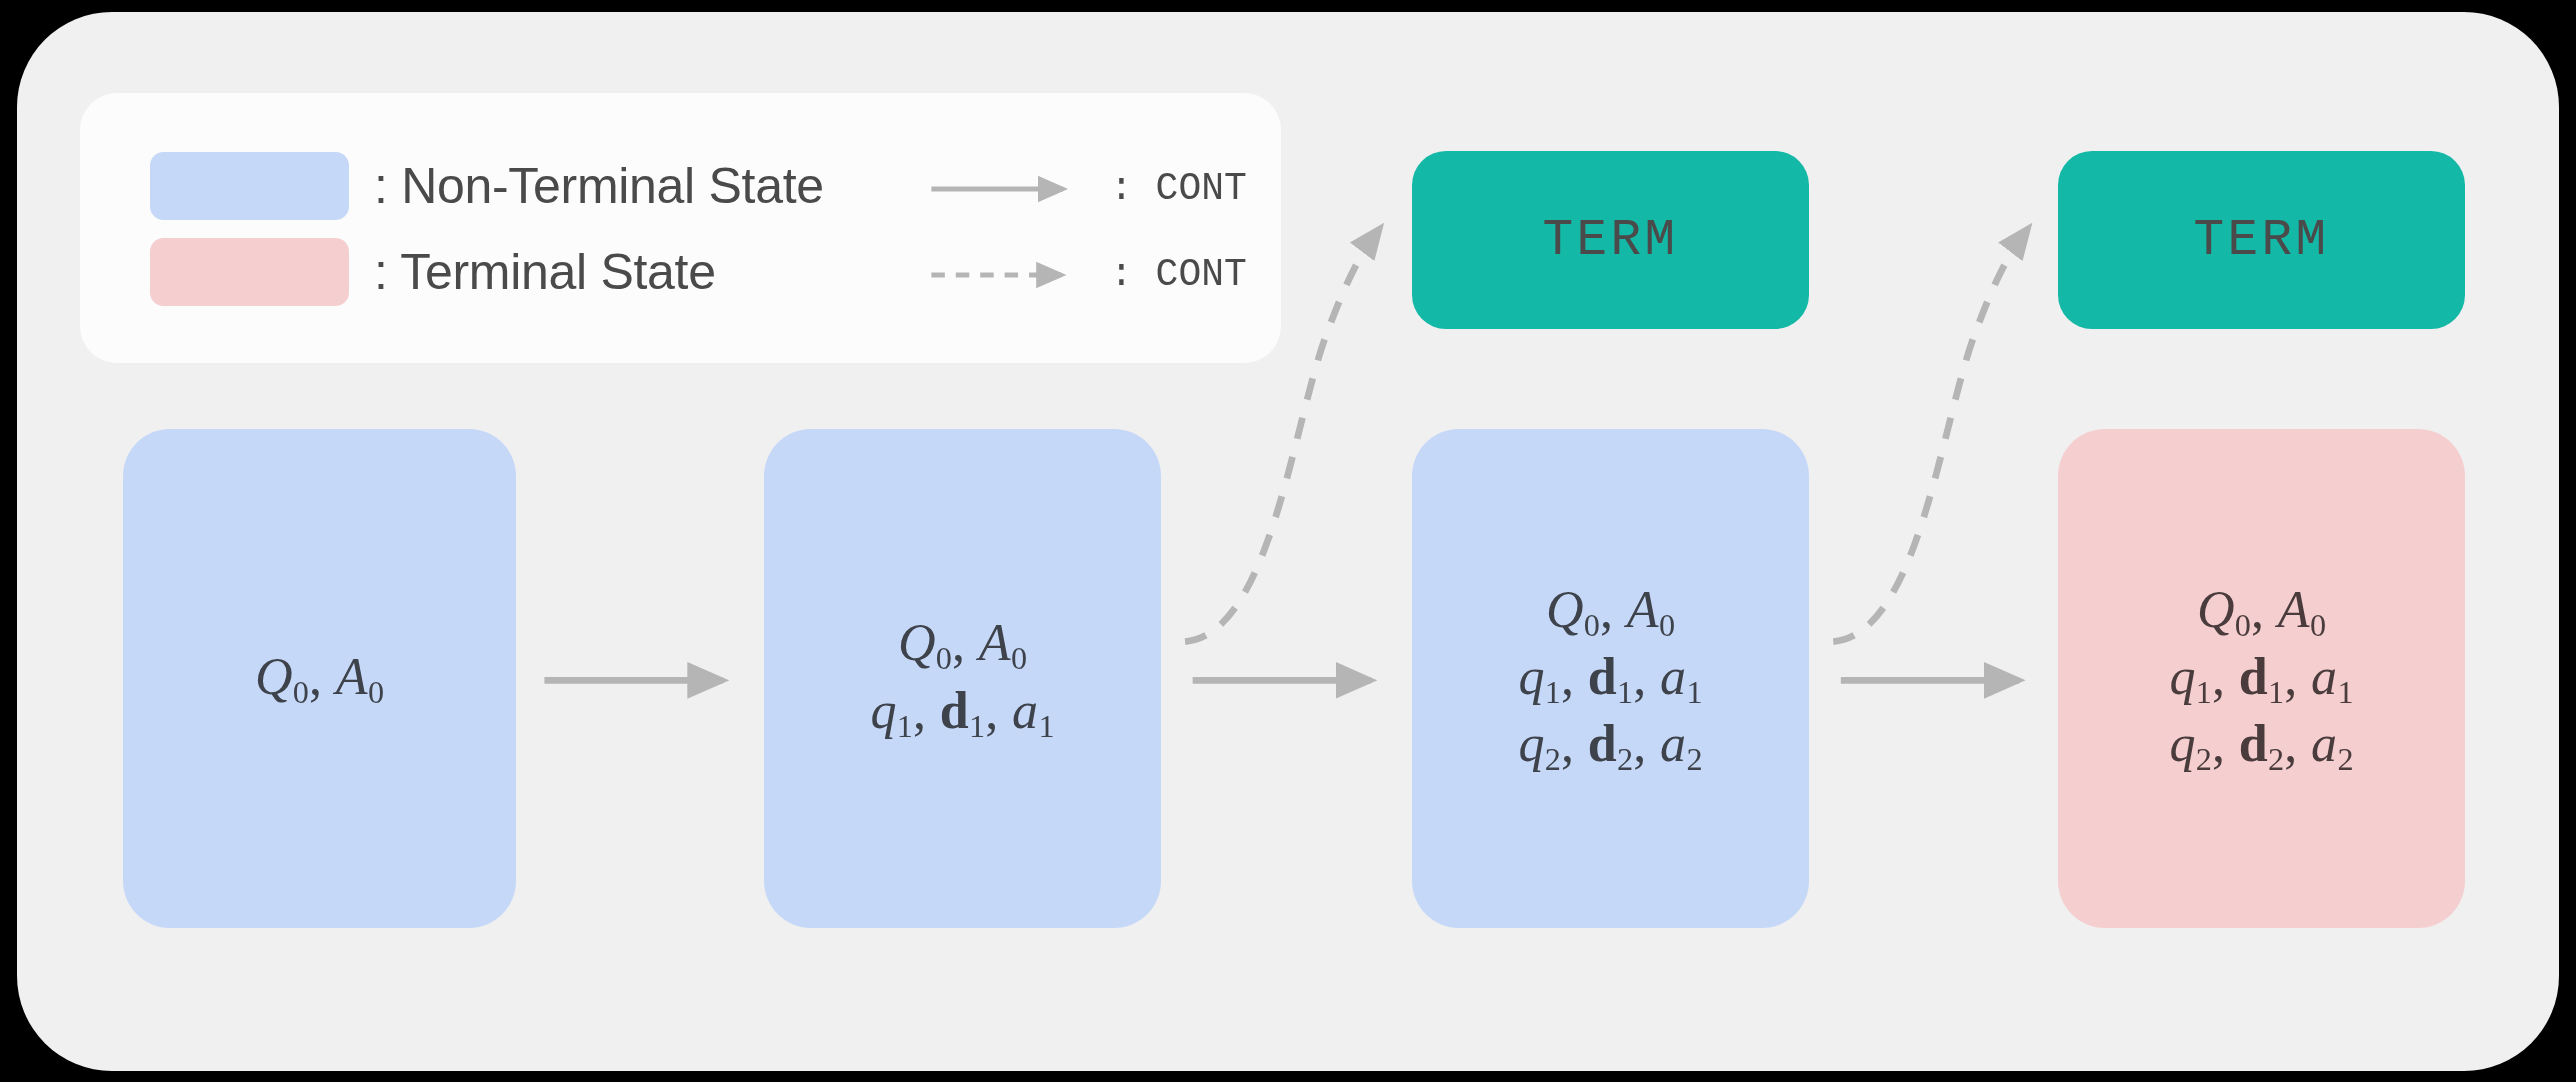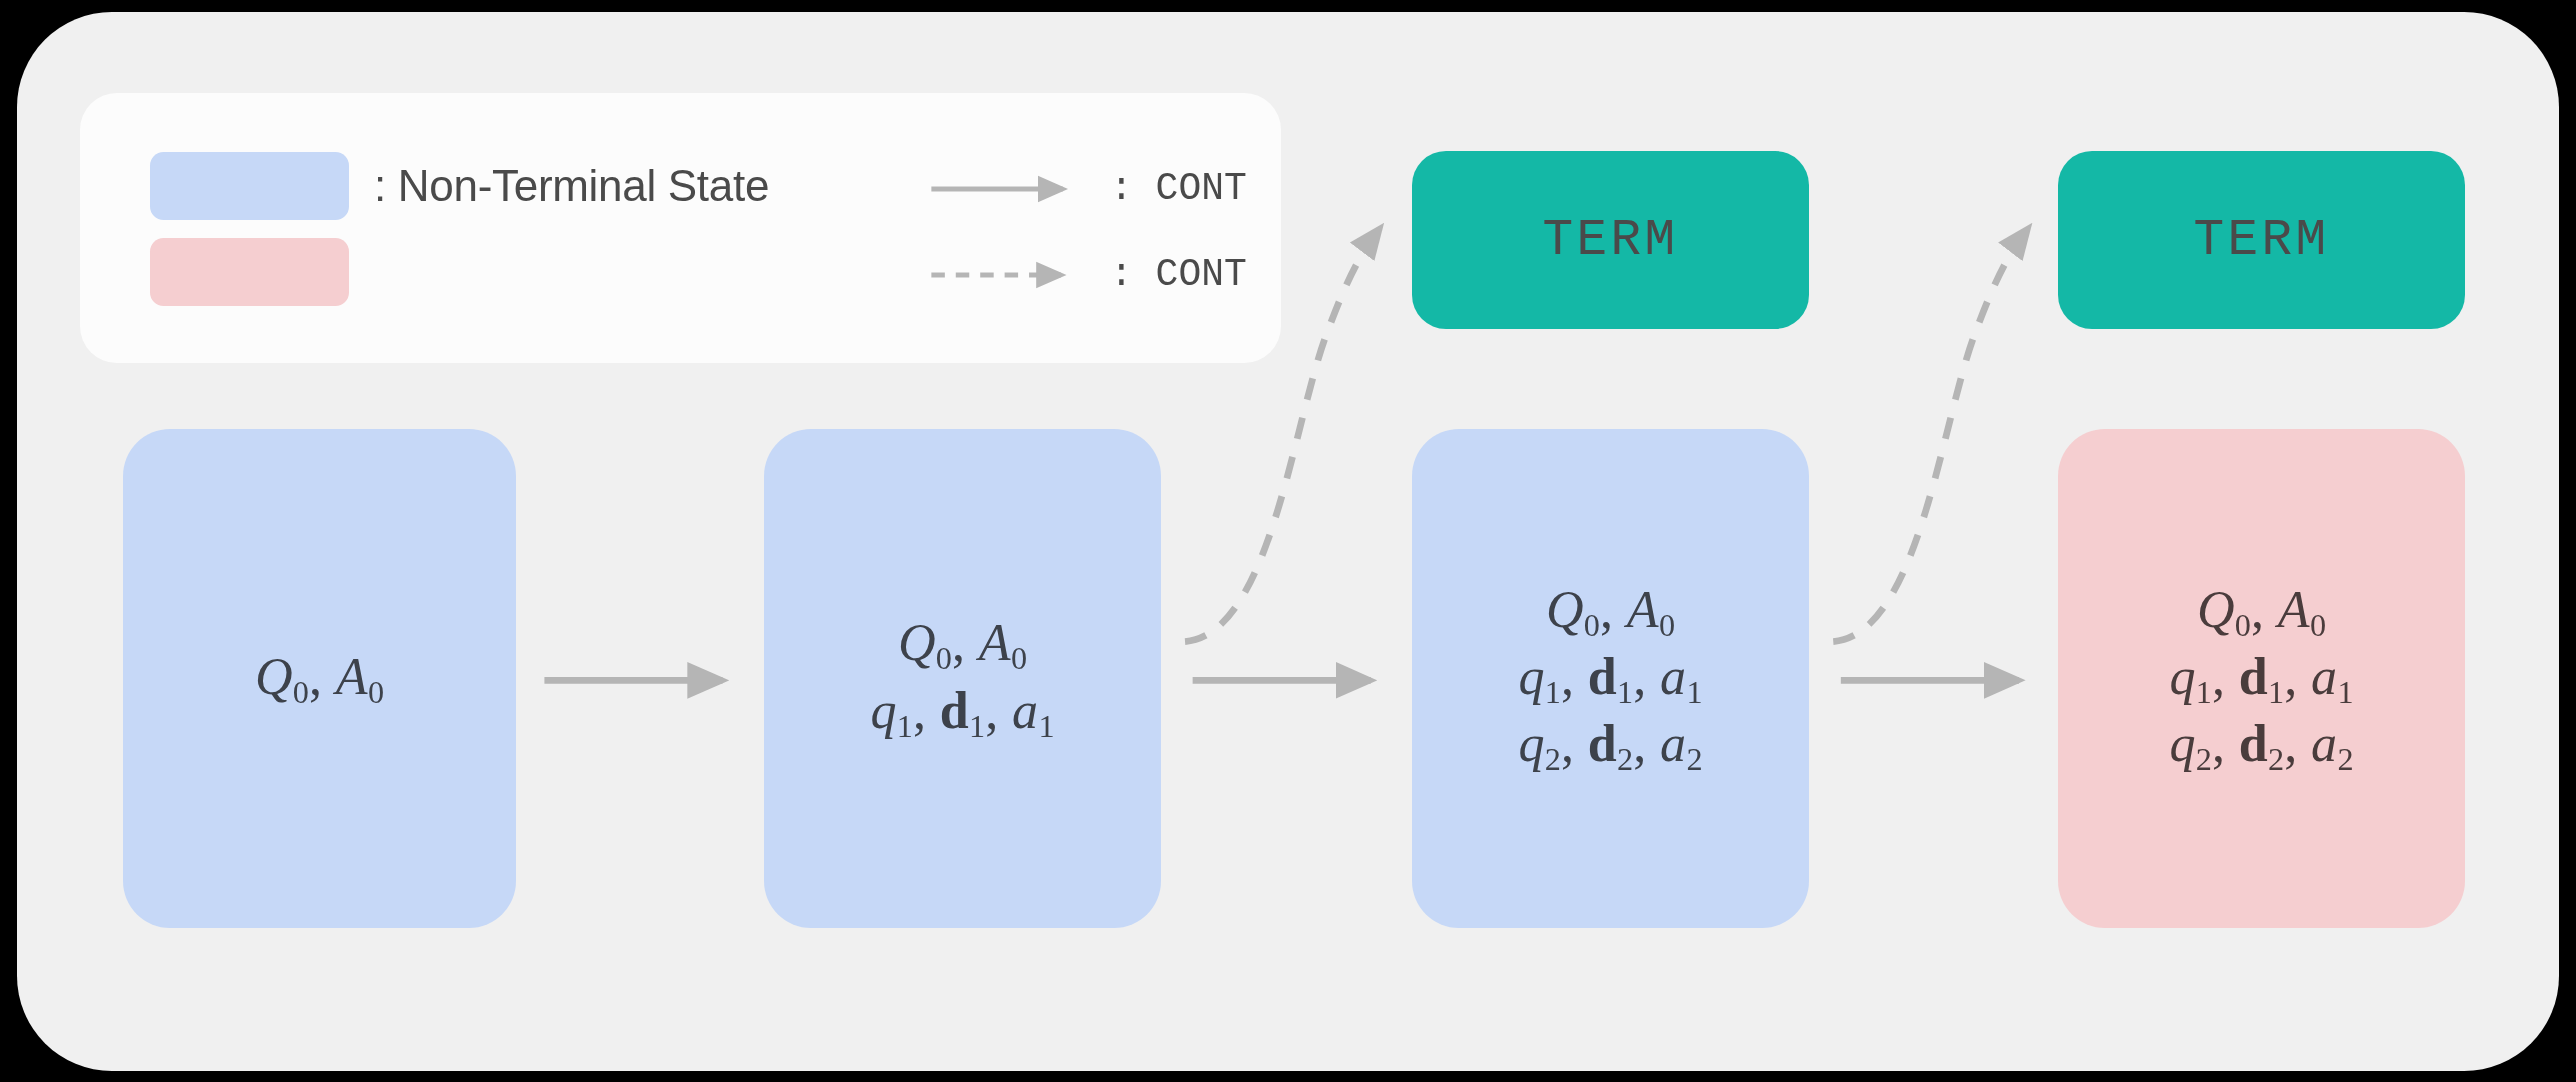--- a/index.html
+++ b/index.html
@@ -17,21 +17,21 @@
     position:absolute;left:80px;top:93px;width:1201px;height:270px;
     background:#fcfcfc;border-radius:37px;
   }
   .legend-row{position:absolute;display:flex;align-items:center;}
   .legend-row.r1{left:70px;top:59px;}
   .legend-row.r2{left:70px;top:145px;}
   .swatch{width:199px;height:68px;border-radius:13.5px;}
   .swatch.blue{background:#c6d8f7;}
   .swatch.pink{background:#f5ced0;}
   .legend-label{
-    margin-left:25px;font-size:44px;color:#4a4a4a;white-space:nowrap;
+    margin-left:25px;font-size:50px;color:#4a4a4a;white-space:nowrap;
     font-family:"Liberation Sans",sans-serif;letter-spacing:-0.3px;
   }
   .legend-key{
     position:absolute;display:flex;align-items:center;white-space:nowrap;
   }
   .legend-key.k1{left:848px;top:74px;}
   .legend-key.k2{left:848px;top:160px;}
   .key-arrow{width:160px;height:34px;display:block;}
   .key-label{
     margin-left:22px;font-size:38px;color:#4a4a4a;
@@ -97,20 +97,21 @@
 
   <div id="legend">
 
     <div class="legend-row r1">
       <div class="swatch blue"></div>
       <div class="legend-label">: Non-Terminal State</div>
     </div>
 
     <div class="legend-row r2">
       <div class="swatch pink"></div>
+      <div class="legend-label">: Terminal State</div>
     </div>
 
     <div class="legend-key k1">
       <svg class="key-arrow" viewBox="0 0 190 40">
         <defs>
           <marker id="ahl" viewBox="0 0 10 10" refX="8.2" refY="5" markerWidth="6" markerHeight="6" orient="auto-start-reverse">
             <path d="M 0 0.6 L 10 5 L 0 9.4 z" fill="#b5b5b5"></path>
           </marker>
         </defs>
         <line x1="4" y1="20" x2="160" y2="20" stroke="#b5b5b5" stroke-width="6" marker-end="url(#ahl)"></line>

